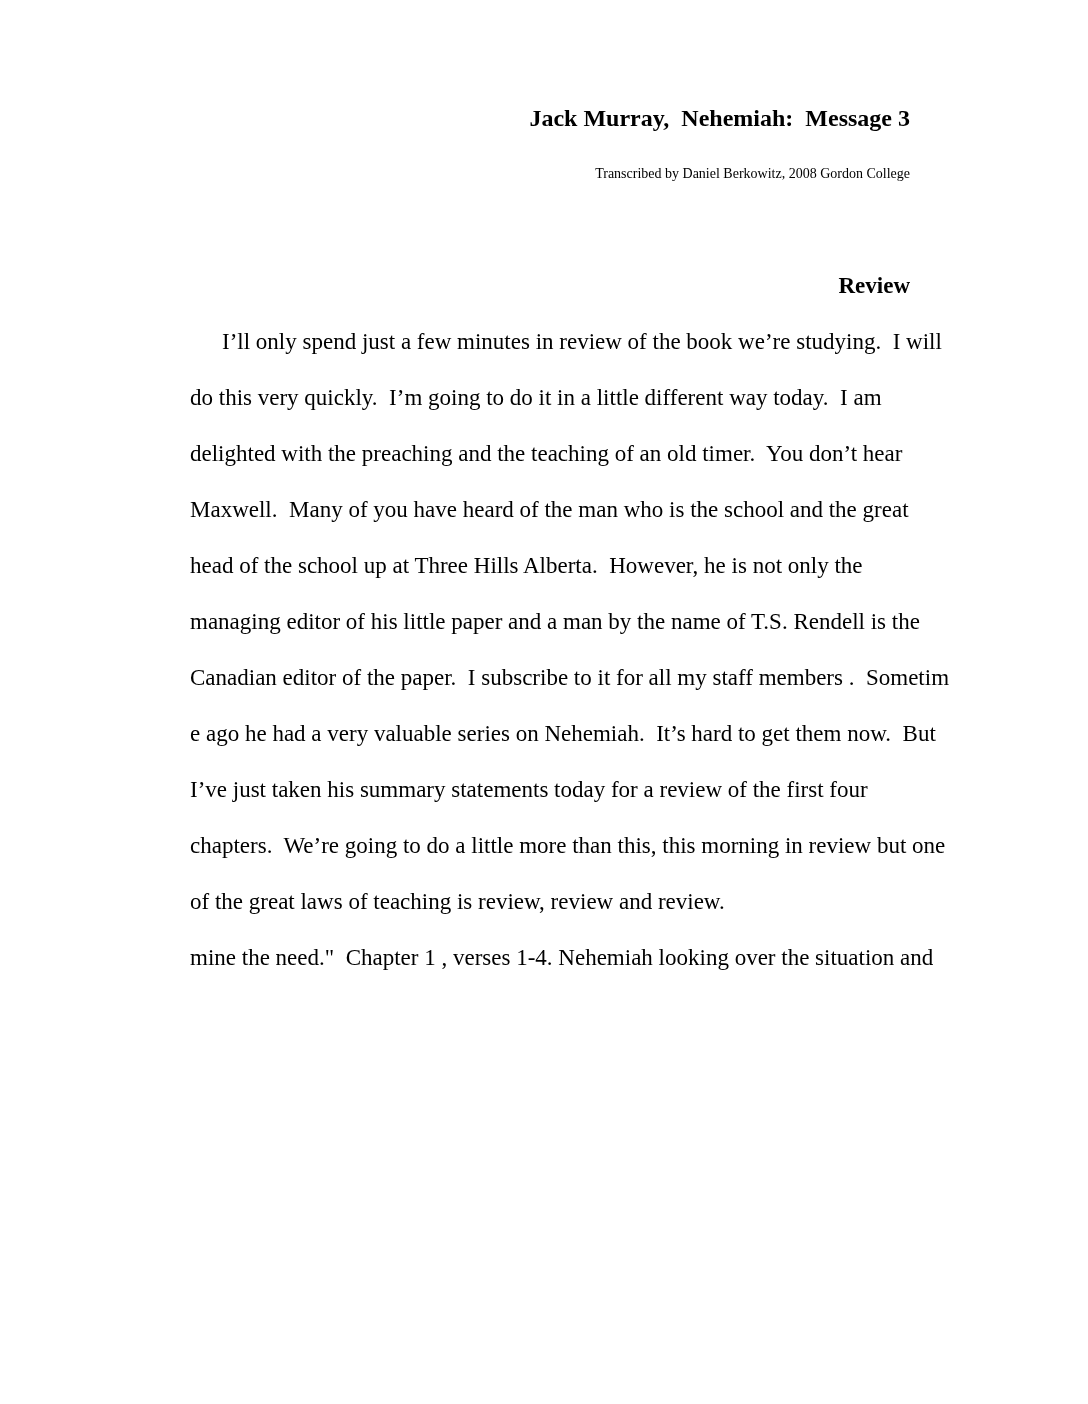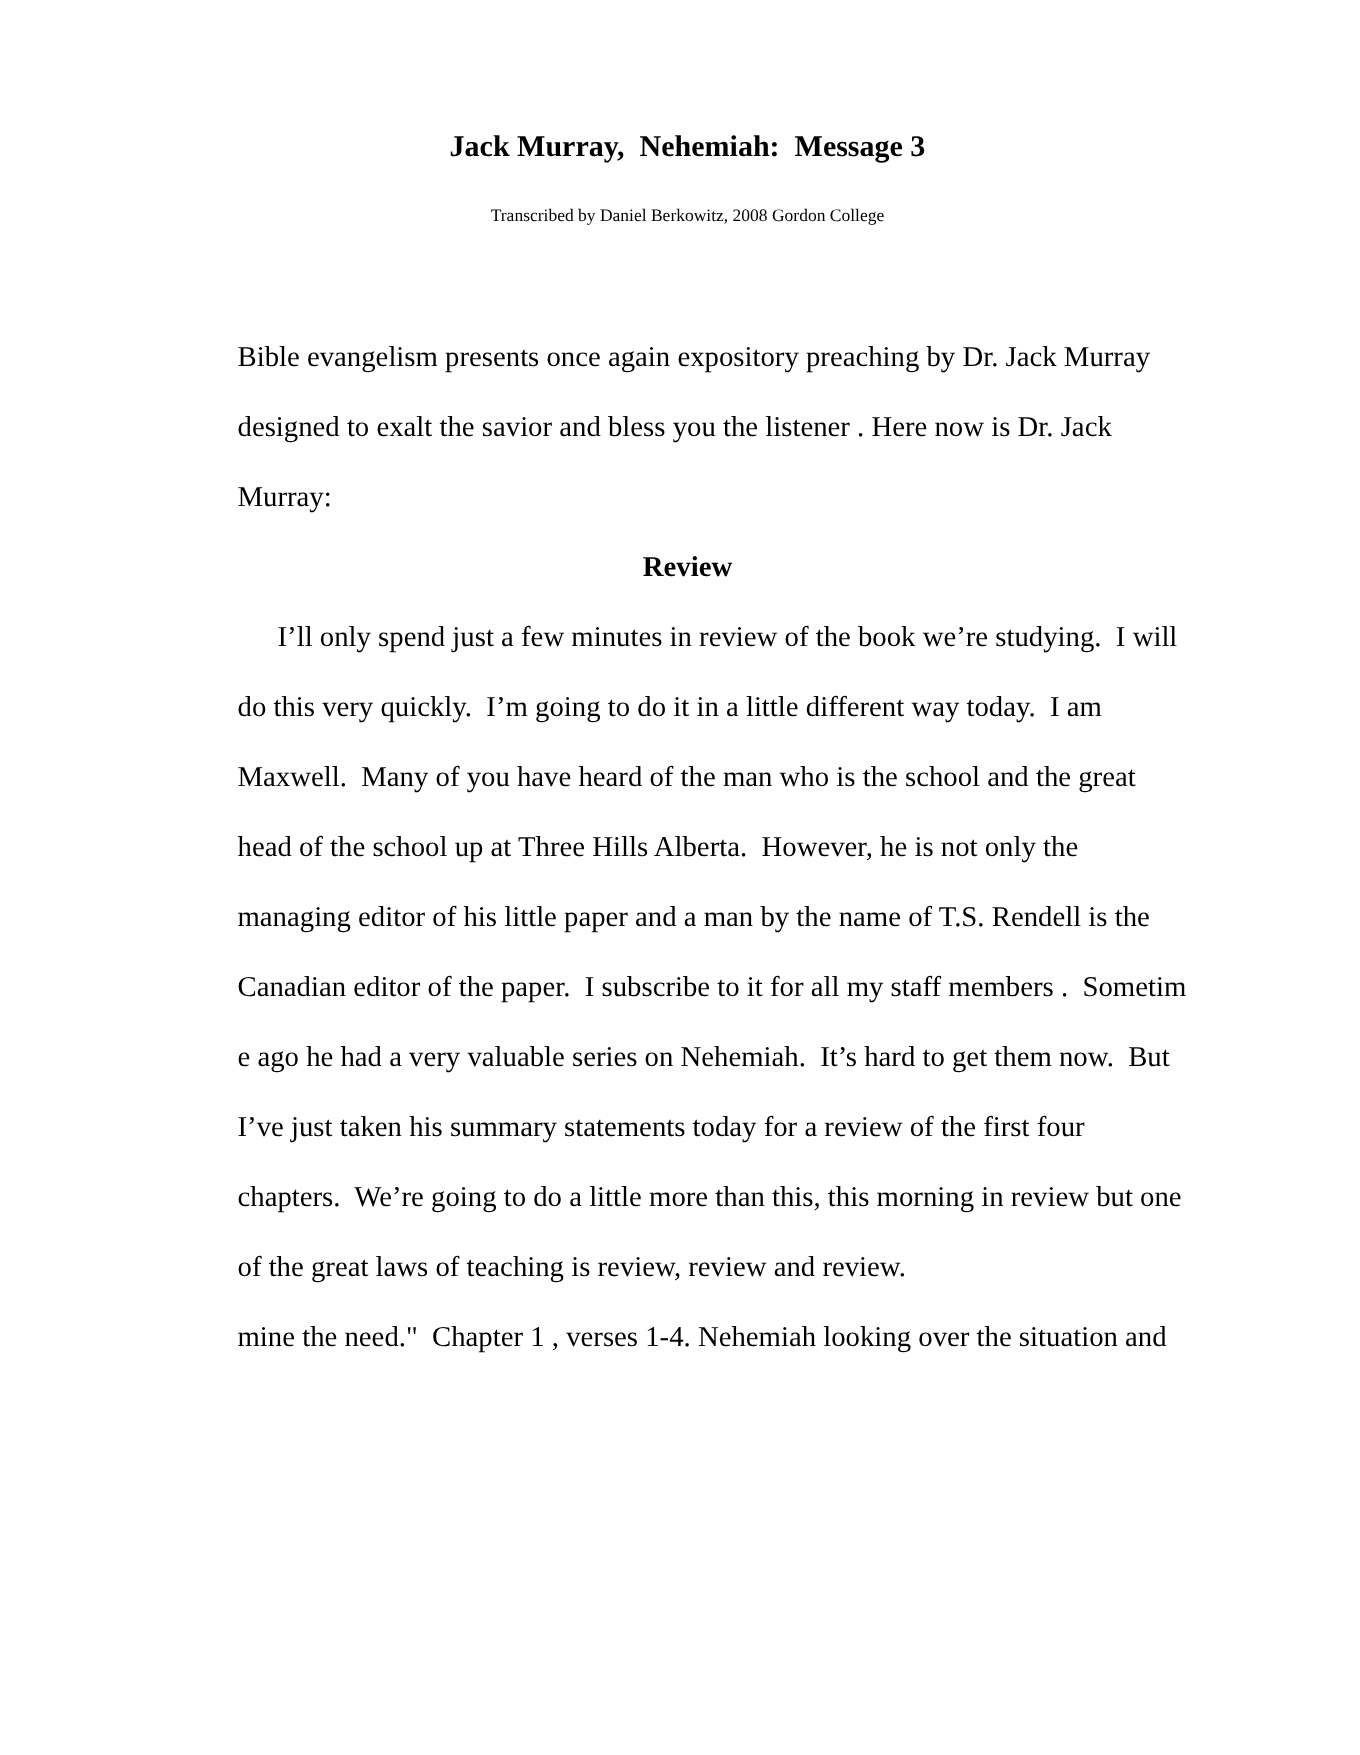--- a/index.html
+++ b/index.html
@@ -19,21 +19,21 @@
   .content {
     padding: 90px 128px 0 190px;
   }
   .line {
     height: 56px;
     line-height: 56px;
     font-size: 23px;
     white-space: pre;
   }
   .center {
-    text-align: center;
+    text-align: right;
     margin-right: 50px;
   }
   .bold {
     font-weight: bold;
   }
   .title-line {
     font-size: 24px;
   }
   .byline-line {
     font-size: 14px;
@@ -47,31 +47,27 @@
 
 <div class="page">
   <div class="content">
 
     <div class="line center bold title-line">Jack Murray,  Nehemiah:  Message 3</div>
 
     <div class="line center byline-line">Transcribed by Daniel Berkowitz, 2008 Gordon College</div>
 
     <div class="line"></div>
 
-    <div>
-        <div class="line">Bible evangelism presents once again expository preaching by Dr. Jack Murray</div>
-        <div class="line">designed to exalt the savior and bless you the listener . Here now is Dr. Jack</div>
-        <div class="line">Murray:</div>
-      </div>
 
     <div class="line center bold">Review</div>
 
     <div>
         <div class="line indent">I’ll only spend just a few minutes in review of the book we’re studying.  I will</div>
         <div class="line">do this very quickly.  I’m going to do it in a little different way today.  I am</div>
+        <div class="line">delighted with the preaching and the teaching of an old timer.  You don’t hear</div>
         <div class="line">Maxwell.  Many of you have heard of the man who is the school and the great</div>
         <div class="line">head of the school up at Three Hills Alberta.  However, he is not only the</div>
         <div class="line">managing editor of his little paper and a man by the name of T.S. Rendell is the</div>
         <div class="line">Canadian editor of the paper.  I subscribe to it for all my staff members .  Sometim</div>
         <div class="line">e ago he had a very valuable series on Nehemiah.  It’s hard to get them now.  But</div>
         <div class="line">I’ve just taken his summary statements today for a review of the first four</div>
         <div class="line">chapters.  We’re going to do a little more than this, this morning in review but one</div>
         <div class="line">of the great laws of teaching is review, review and review.</div>
       </div>
 

